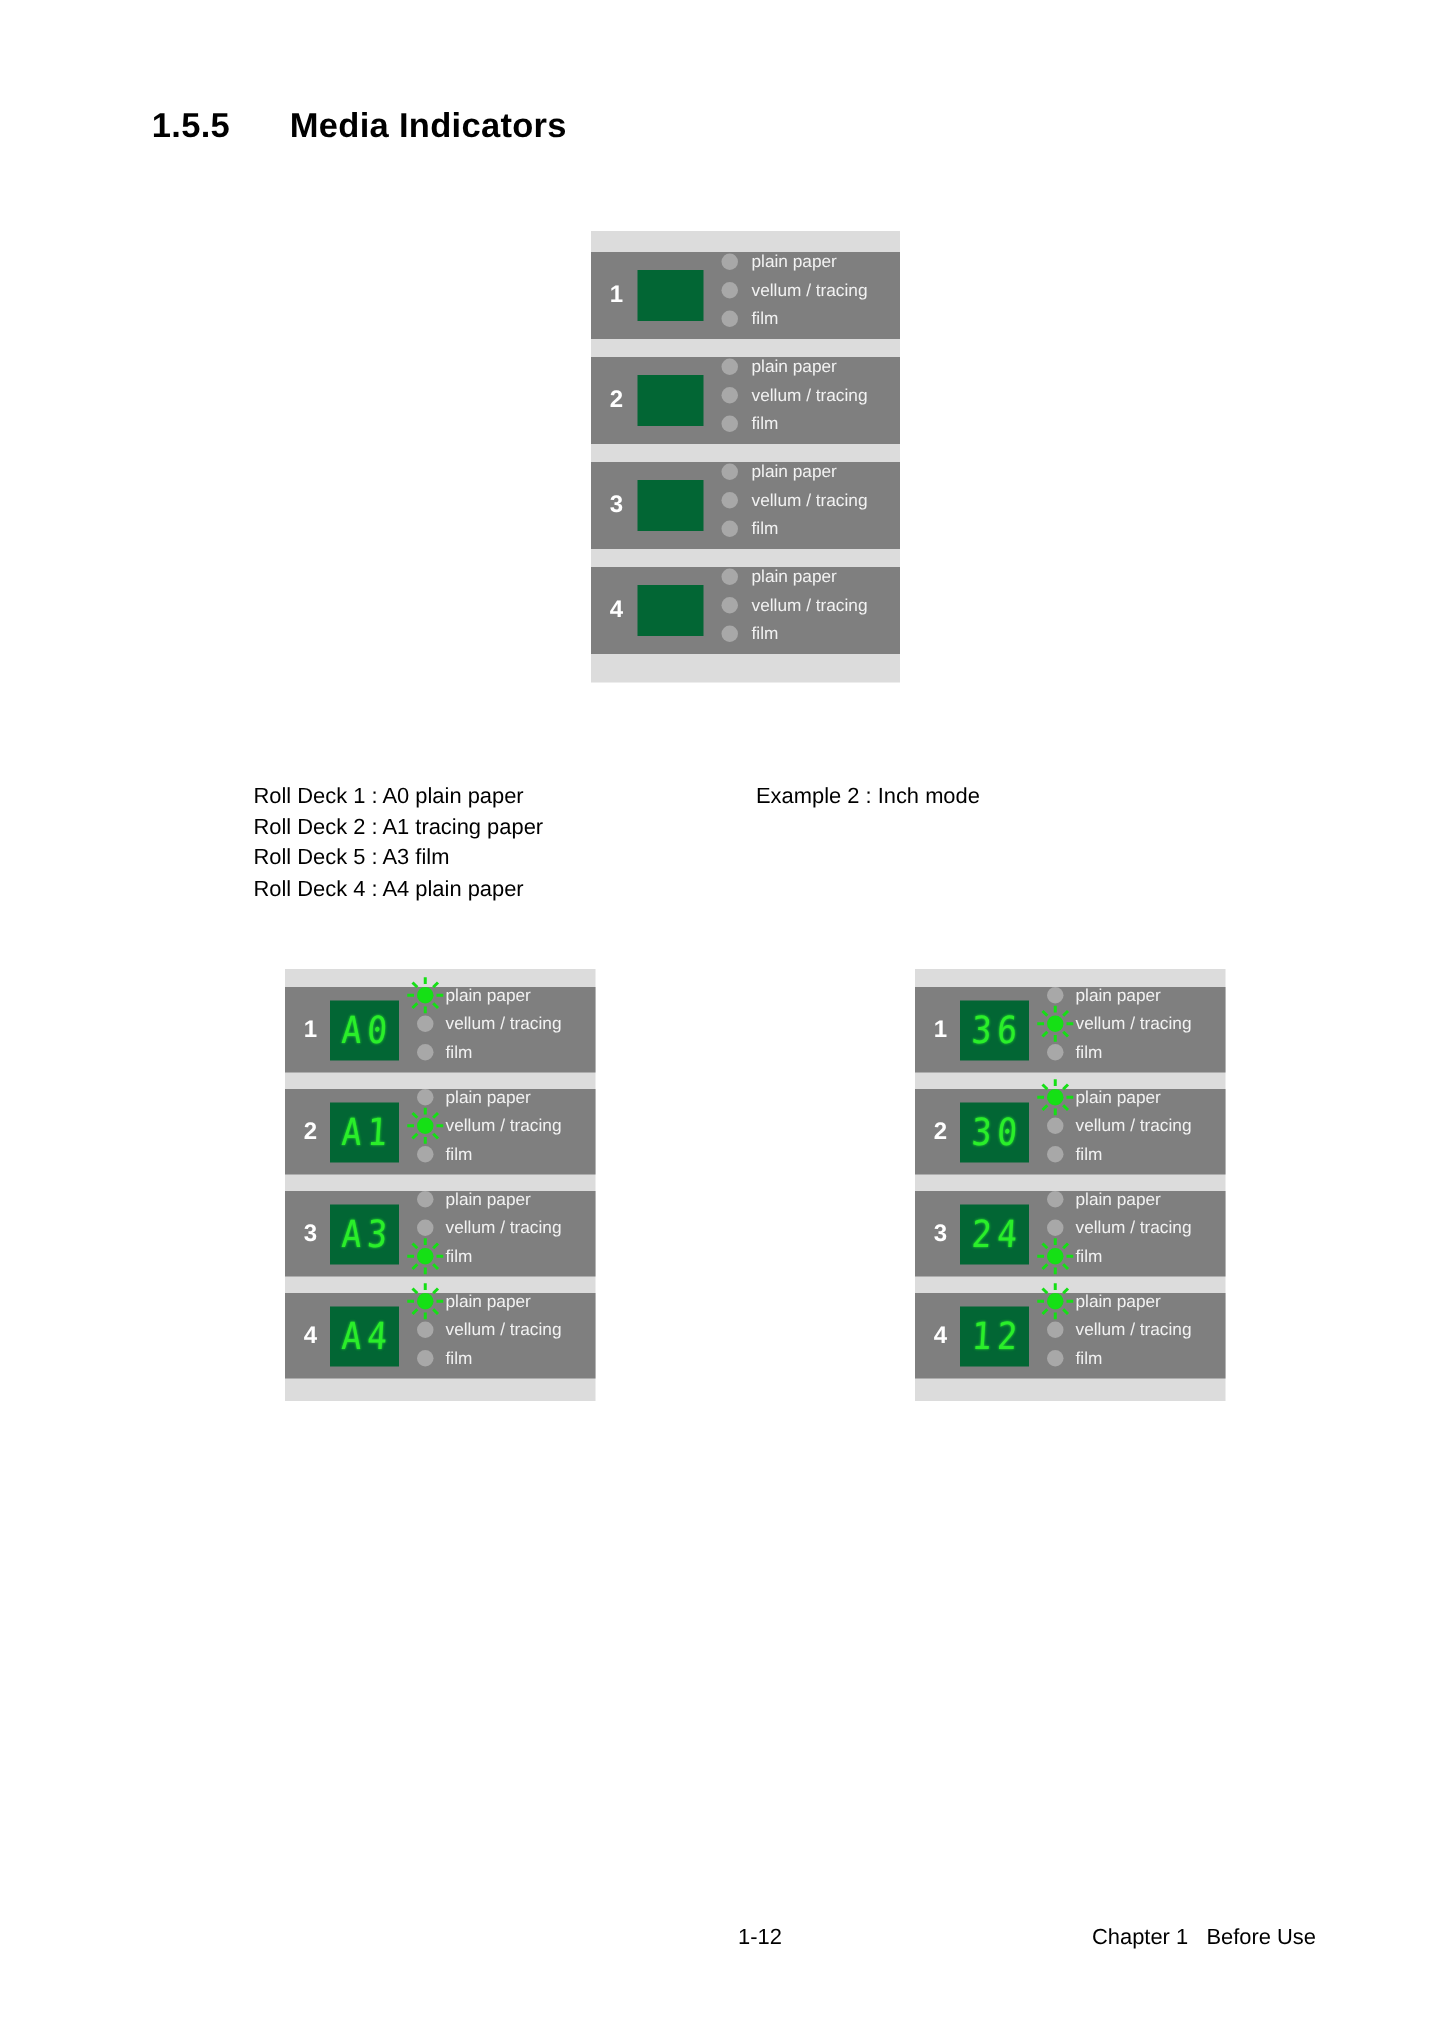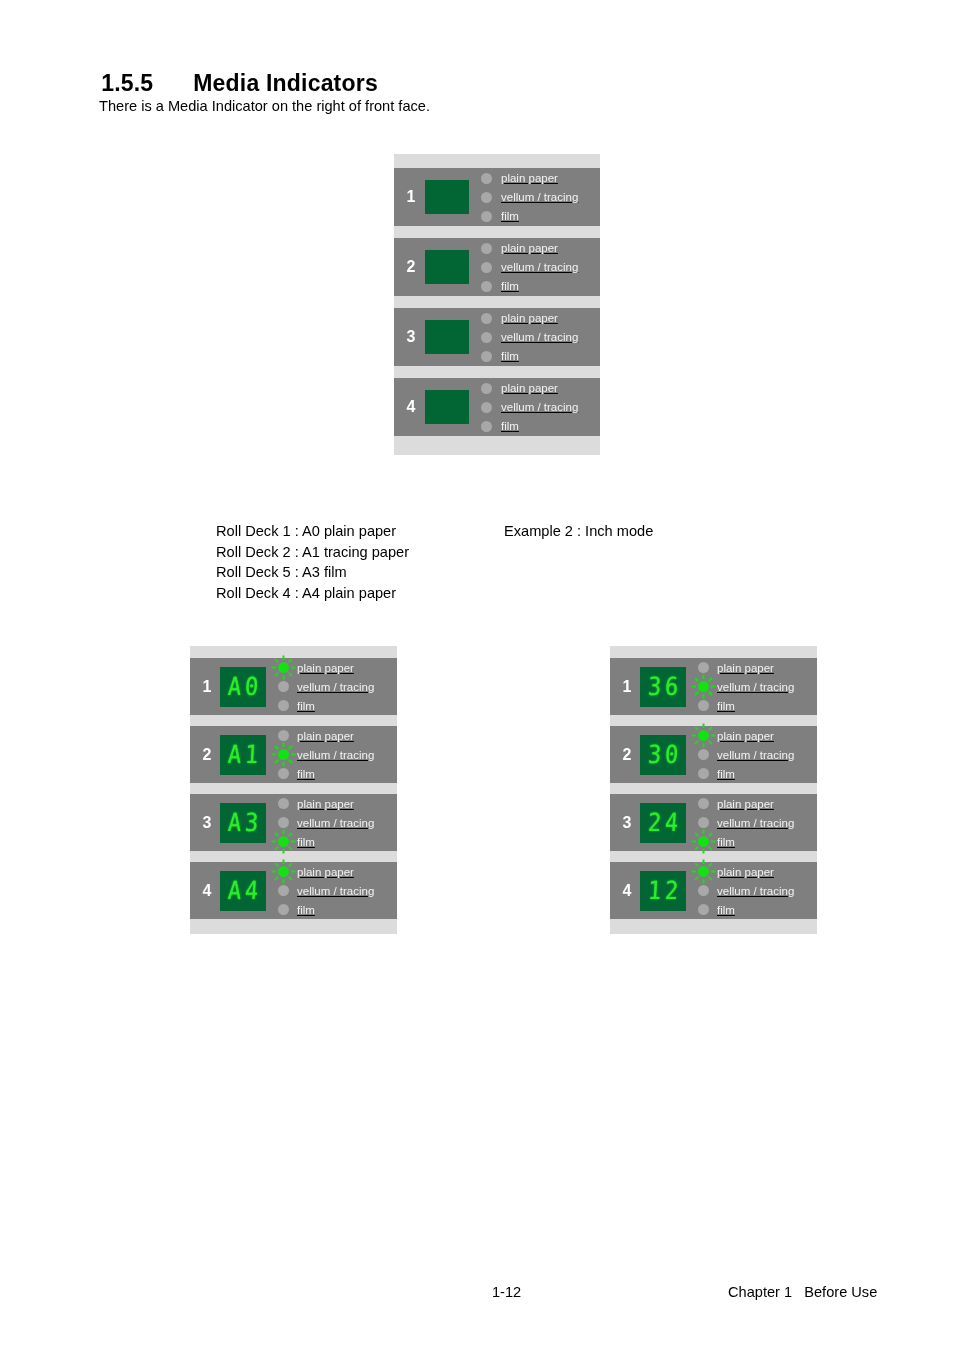--- a/index.html
+++ b/index.html
@@ -100,24 +100,22 @@
     text-shadow: 0 0 2px #2aee2a;
   }
 
   
   .opts {
     margin-left: 12px;
     flex: 1 1 auto;
   }
   .opt {
     display: flex;
-    align-items: center;
     height: 19px;
     position: relative;
-    text-decoration: underline;
   }
   .opt-label {
     color: #f2f2f2;
     font-size: 11.5px;
     white-space: pre;
     margin-left: 8px;
   }
   .unit.plain .opt-label { margin-left: 9px; }
 
   
@@ -147,21 +145,21 @@
 
   
   .example {
     position: absolute;
     font-size: 14.6px;
     line-height: 20.6px;
   }
   .example.ex1 { left: 117px; top: 521px; }
   .example.ex2 { left: 504px; top: 521px; }
   .example .title { white-space: pre; }
-  .example .lines { margin-left: 99px; }
+  .example .lines { margin-left: 52px; }
   .example .lines div { white-space: pre; }
 
   
   .footer-page {
     position: absolute;
     left: 482px;
     top: 1284px;
     font-size: 14.6px;
     white-space: pre;
     margin-left: 10px;
@@ -175,21 +173,20 @@
   }
 </style>
 </head>
 <body>
 
 <div class="heading">
   <span class="num">1.5.5</span><span>Media Indicators</span>
 </div>
 
 <div class="intro">
-  <div>There is a Media Indicator on the right of front face.</div>
 </div>
 
 <div class="unit plain" id="unit-blank">
   <div class="deck">
     <span class="deck-num">1</span>
     <span class="swatch"></span>
     <span class="opts">
         <div class="opt">
       <span class="dot-wrap">
         <span class="dot"></span>

